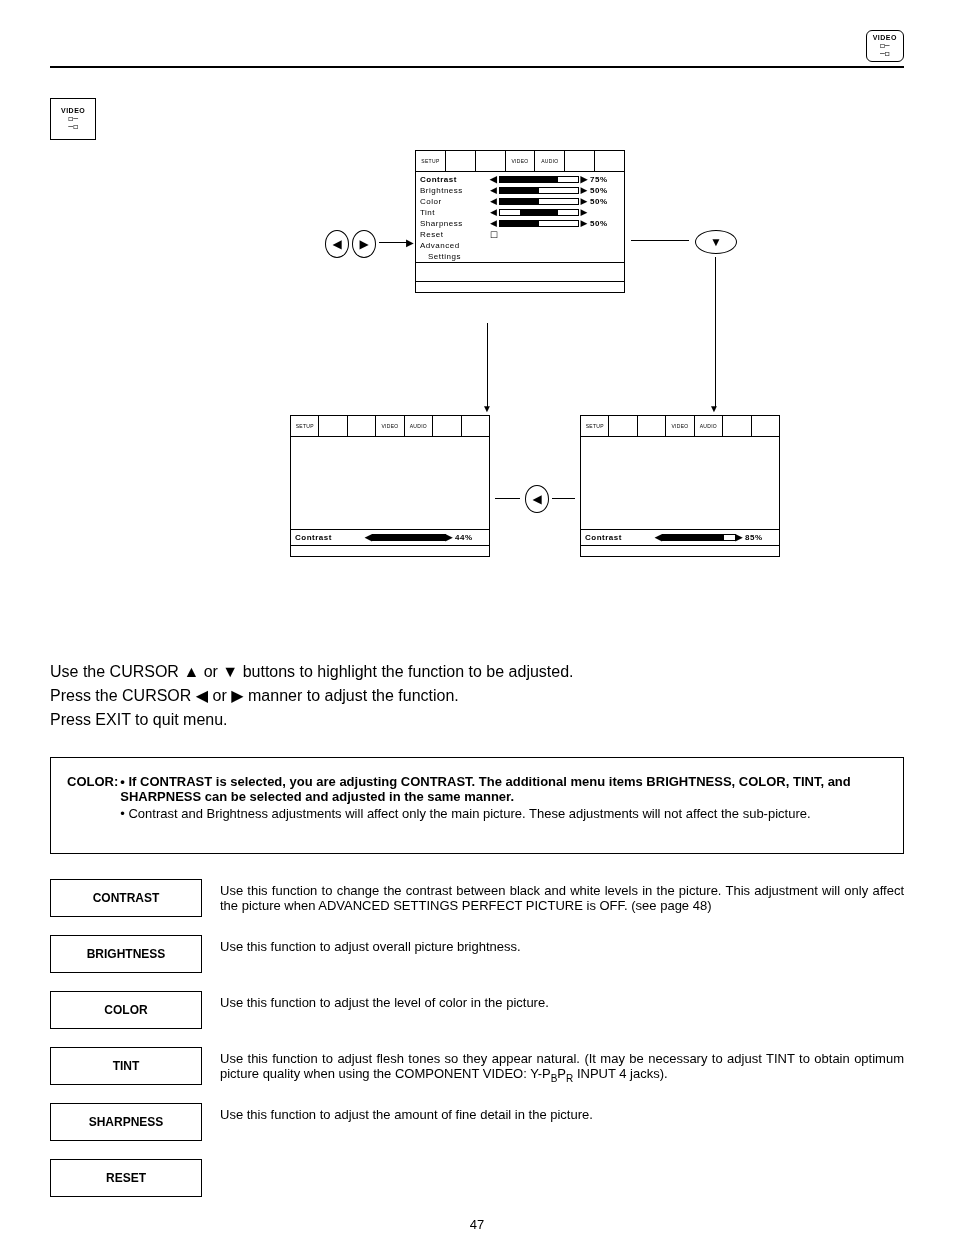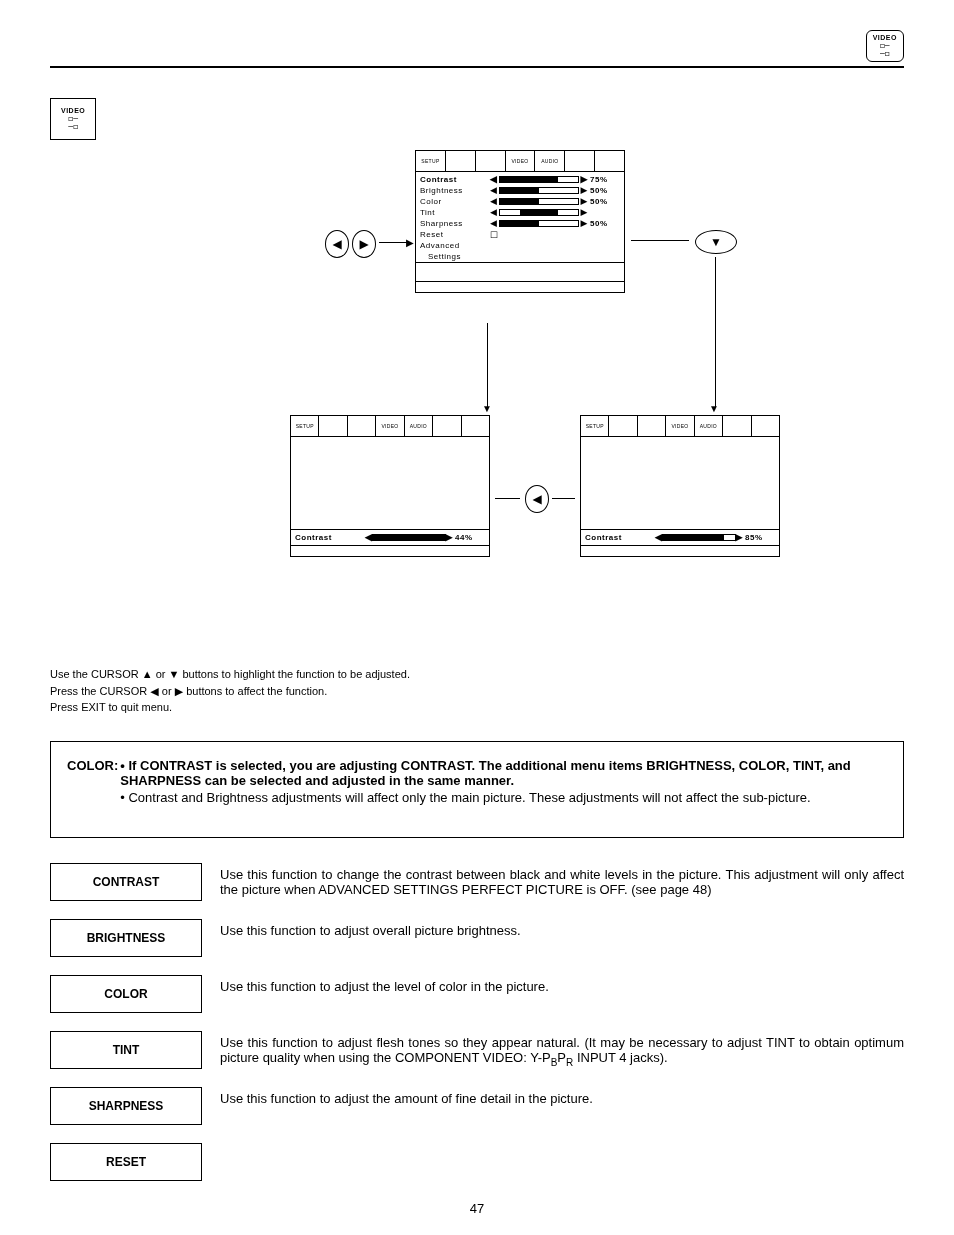--- a/index.html
+++ b/index.html
@@ -77,21 +77,21 @@
   
   .dpad-btn {
     position:absolute;
     width:22px; height:26px;
     border:1px solid #000; border-radius:50%;
     display:flex; align-items:center; justify-content:center;
     font-size:12px;
   }
   .connector-line { position:absolute; background:#000;}
   
-  .instructions { margin-top:16px; font-size:11px; line-height:1.5;}
+  .instructions { margin-top:10px; font-size:16px; line-height:1.5;}
   
   .note-box {
     border:1px solid #000; padding:14px 14px 30px 14px;
     margin-top:25px; margin-bottom:25px;
     font-size:13px;
   }
   .note-box table td{vertical-align:top; padding:0;}
   .note-label{font-weight:bold; padding-right:12px;}
   
   .defn-row { display:flex; align-items:flex-start; margin-bottom:18px;}
@@ -271,21 +271,21 @@
   <div class="connector-line" style="left:365px; top:348px; width:25px; height:1px;"></div>
   <div class="connector-line" style="left:422px; top:348px; width:23px; height:1px;"></div>
 
 </div>
 
 <div class="instructions">
   <div>
     <span>Use the CURSOR </span><span>▲</span><span> or </span><span>▼</span><span> buttons to highlight the function to be adjusted.</span>
   </div>
   <div>
-    <span>Press the CURSOR </span><span>◀</span><span> or </span><span>▶</span><span> buttons to affect the function.</span>
+    <span>Press the CURSOR </span><span>◀</span><span> or </span><span>▶</span><span> manner to adjust the function.</span>
   </div>
   <div>Press EXIT to quit menu.</div>
 </div>
 
 <div class="note-box">
   <table>
       <tbody>
         <tr>
     <td class="note-label">COLOR:</td>
     <td>

